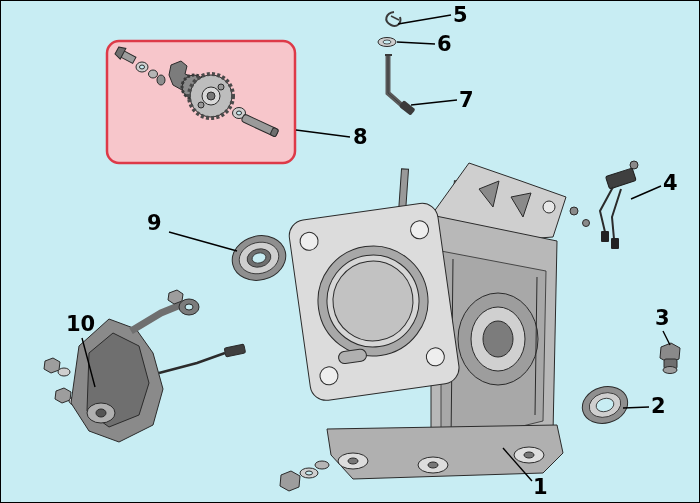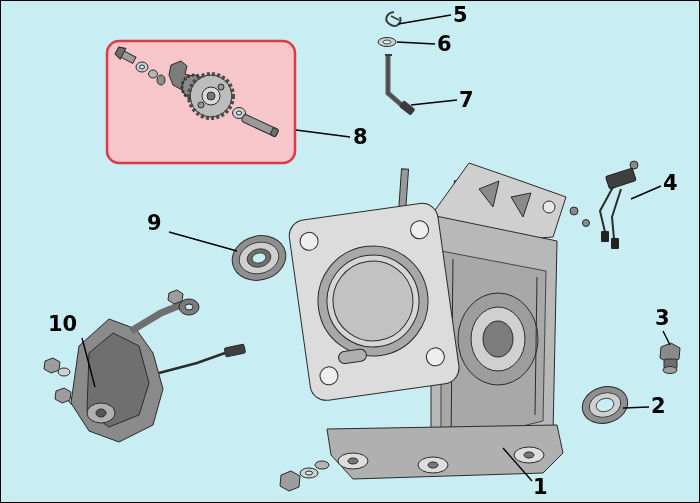--- a/index.html
+++ b/index.html
@@ -208,15 +208,15 @@
 
   <span class="callout" style="left:532px;top:476px">1</span>
   <span class="callout" style="left:650px;top:395px">2</span>
   <span class="callout" style="left:654px;top:307px">3</span>
   <span class="callout" style="left:662px;top:172px">4</span>
   <span class="callout" style="left:452px;top:4px">5</span>
   <span class="callout" style="left:436px;top:33px">6</span>
   <span class="callout" style="left:458px;top:89px">7</span>
   <span class="callout" style="left:352px;top:126px">8</span>
   <span class="callout" style="left:146px;top:212px">9</span>
-  <span class="callout" style="left:47px;top:313px">10</span>
+  <span class="callout" style="left:65px;top:313px">10</span>
 
 </div>
 
 </body></html>

